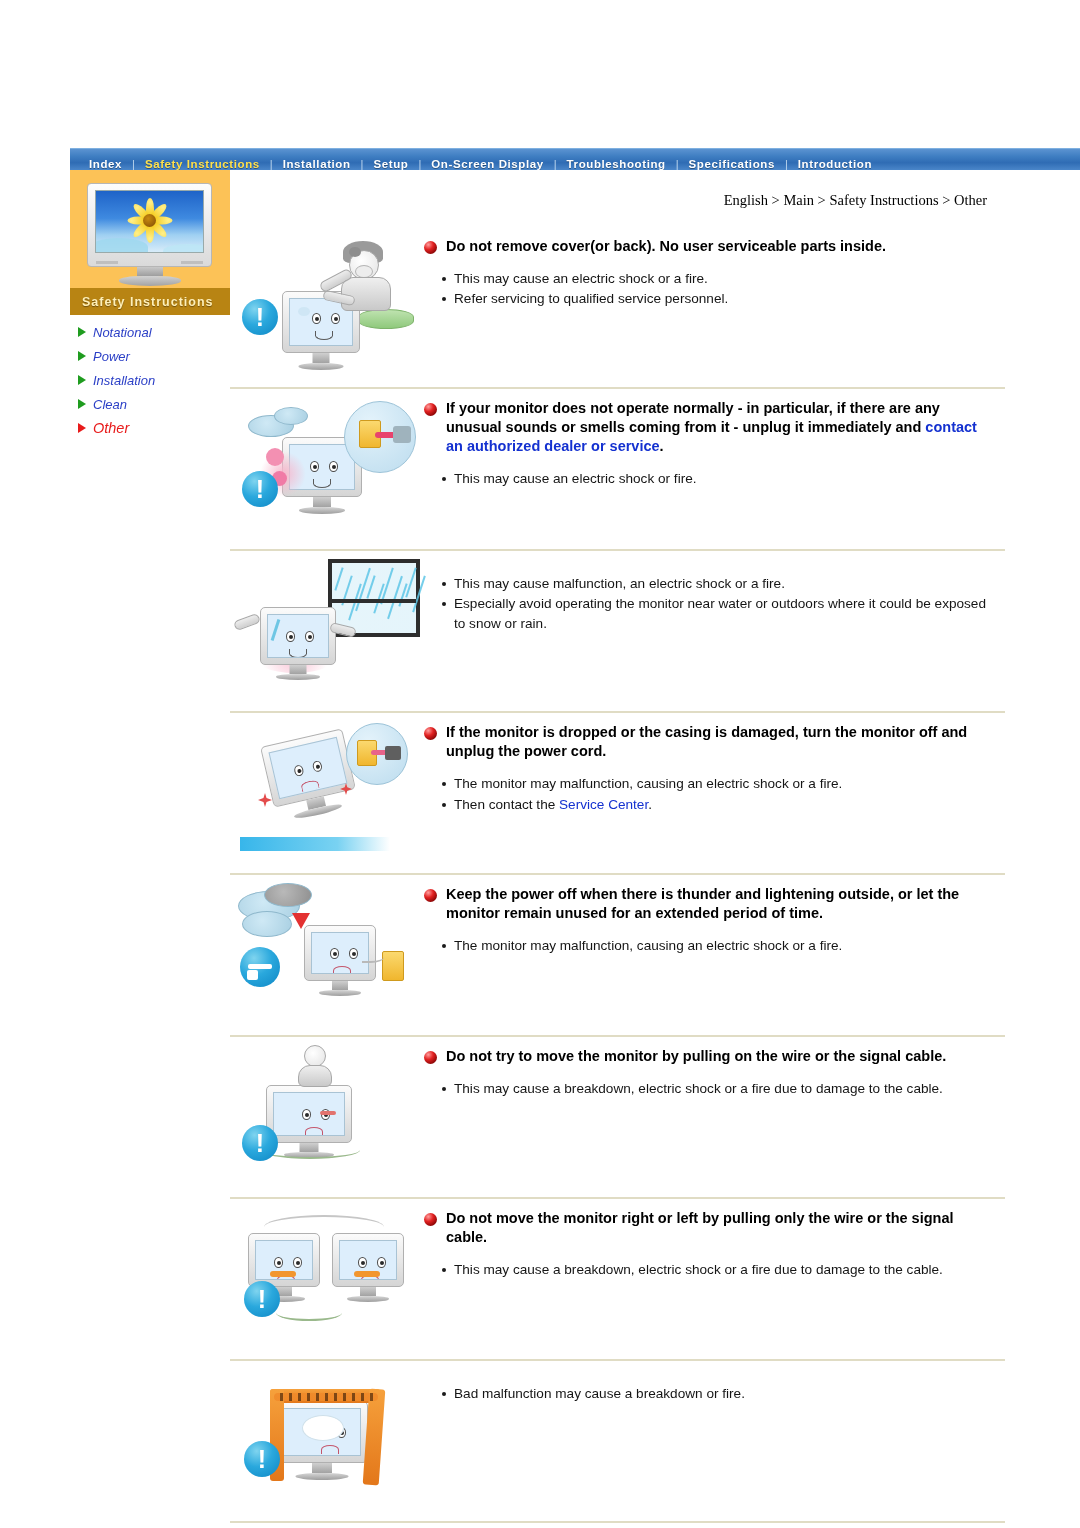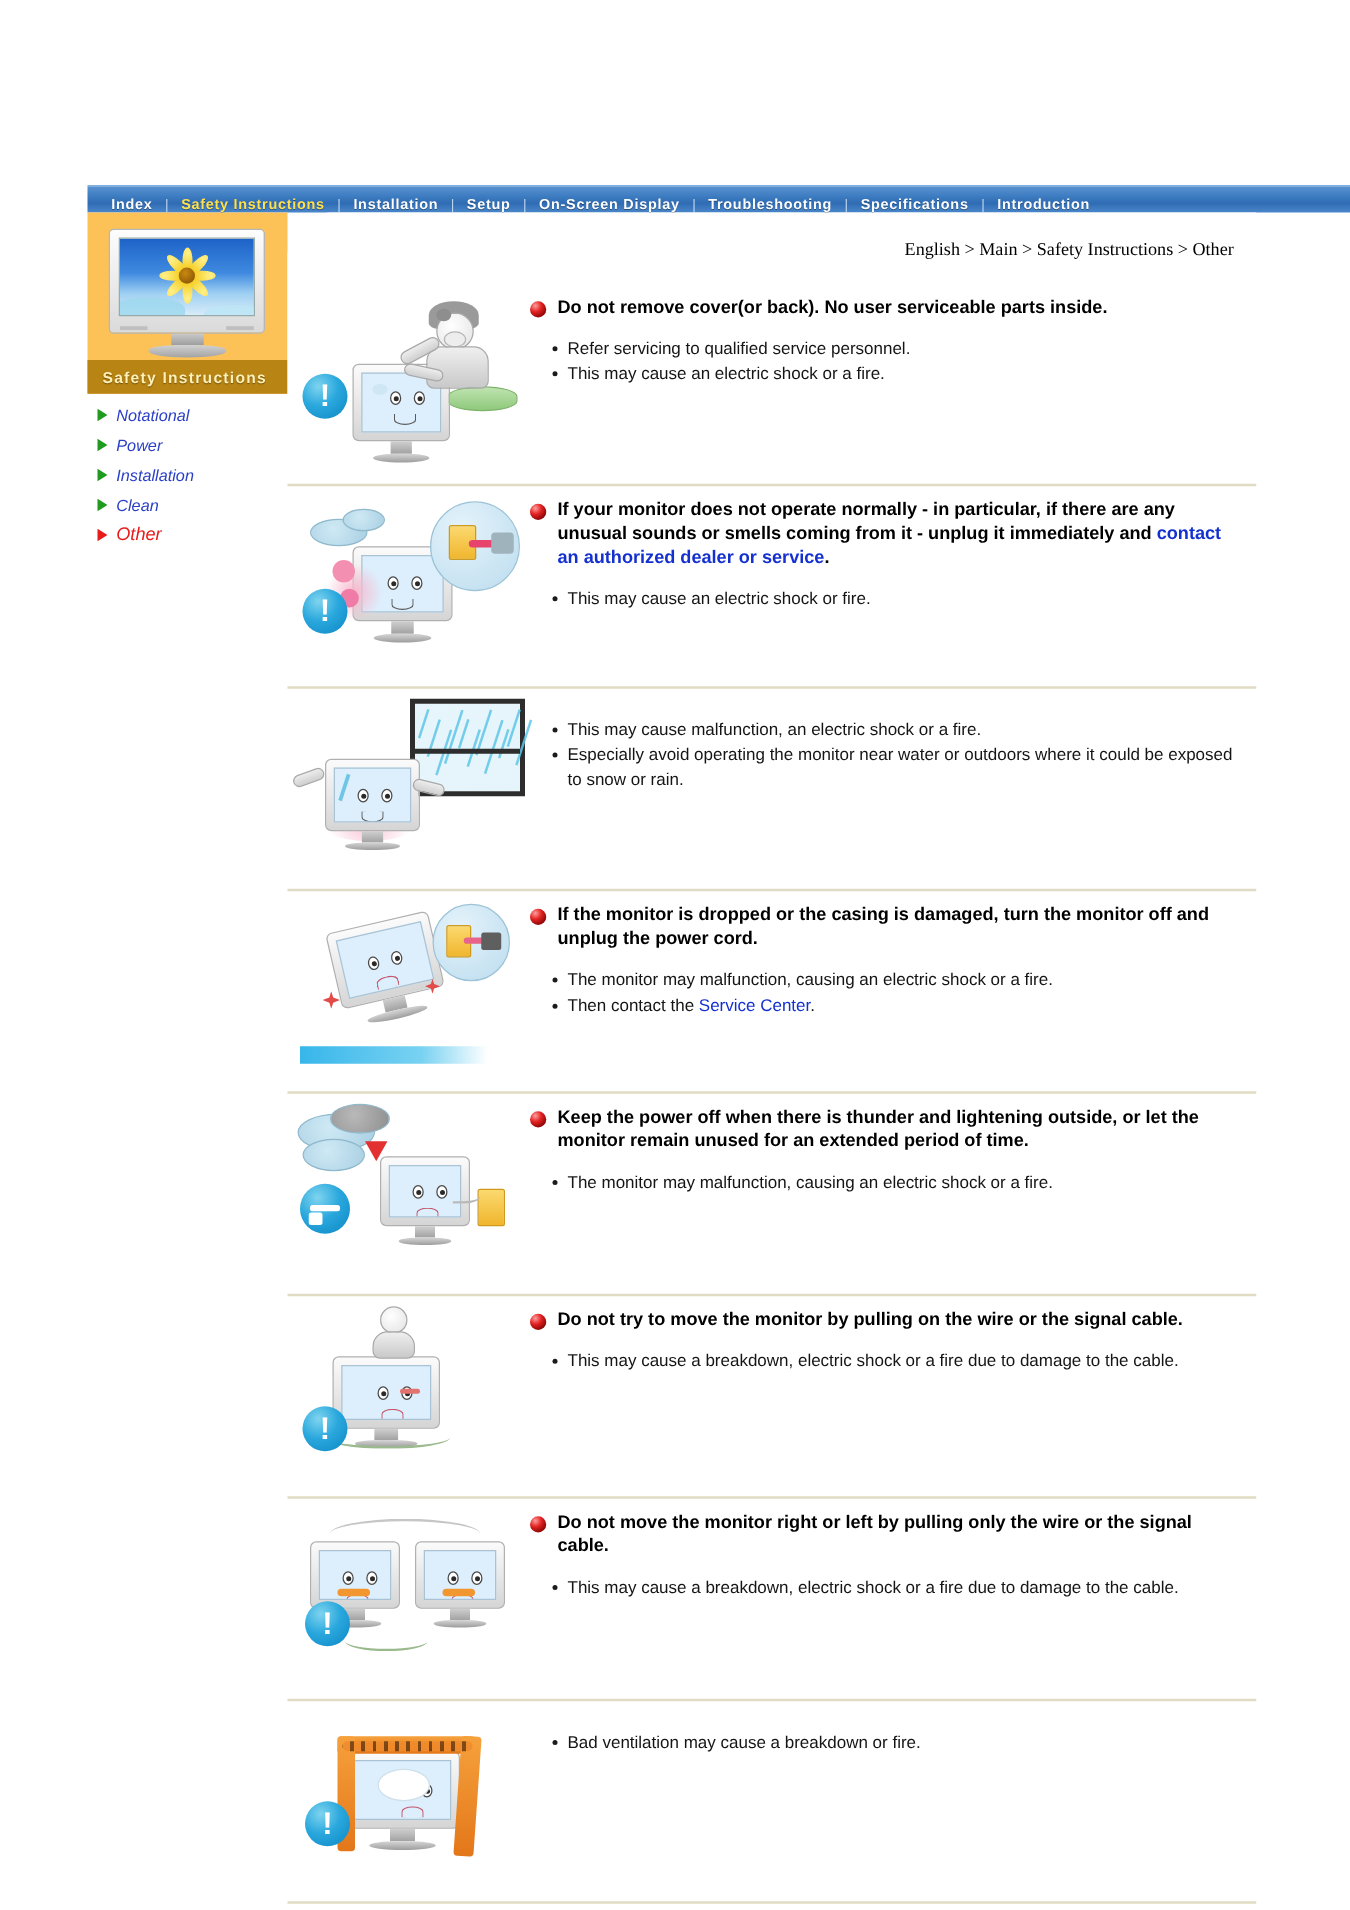--- a/index.html
+++ b/index.html
@@ -510,22 +510,22 @@
             </div>
             <div class="table-green" style="left:128px;top:78px;width:56px;height:20px;z-index:2;"></div>
             <div class="warn-badge" style="left:12px;top:68px;">!</div>
           </div>
           <div class="sec-body">
             <div class="sec-heading">
               <span class="sphere"></span>
               <span class="htext"><span>Do not remove cover(or back). No user serviceable parts inside.</span></span>
             </div>
             <ul class="bullets">
+              <li>This may cause an electric shock or a fire.</li>
               <li>Refer servicing to qualified service personnel.</li>
-              <li>This may cause an electric shock or a fire.</li>
             </ul>
           </div>
         </div>
         <div class="section">
           <div class="sec-illus">
             <div class="mon" style="left:52px;top:44px;width:80px;">
               <div class="mon-bezel" style="width:80px;height:60px;">
                 <div class="mon-screen" style="width:100%;height:46px;">
                   <div class="face-eye" style="left:20px;top:16px;"></div>
                   <div class="face-eye" style="left:39px;top:16px;"></div>
@@ -749,20 +749,20 @@
                   <div class="blob" style="left:18px;top:6px;width:42px;height:26px;background:#ffffff;border:1px solid #cfe0ea;"></div>
                 </div>
               </div>
               <div class="mon-neck" style="top:62px;width:20px;height:10px;"></div>
               <div class="mon-base" style="top:72px;width:53px;height:7px;"></div>
             </div>
             <div class="warn-badge" style="left:14px;top:76px;">!</div>
           </div>
           <div class="sec-body">
             <ul class="bullets">
-              <li>Bad ventilation may cause a breakdown or fire.</li>
+              <li>Bad malfunction may cause a breakdown or fire.</li>
             </ul>
           </div>
         </div>
       </div>
   </div>
 
 </div>
 
 </body></html>

